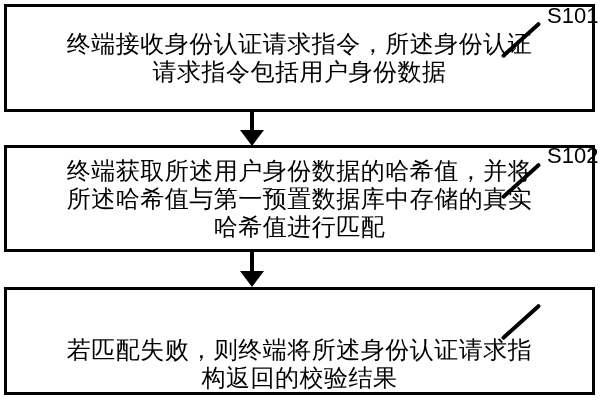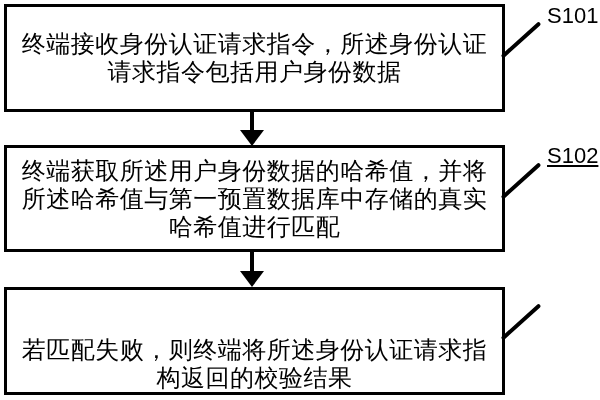--- a/index.html
+++ b/index.html
@@ -8,21 +8,21 @@
     position: relative;
     width: 600px;
     height: 400px;
     background: #ffffff;
     overflow: hidden;
     font-family: "Liberation Serif", serif;
   }
   .flow-box {
     position: absolute;
     left: 4px;
-    width: 501px;
+    width: 591px;
     background: #ffffff;
     border: 3px solid #000000;
     display: flex;
     flex-direction: column;
     justify-content: center;
     align-items: center;
   }
   .flow-box.b1 { top: 4px;   height: 108px; }
   .flow-box.b2 { top: 145px; height: 107px; }
   .flow-box.b3 { top: 287px; height: 108px; justify-content: flex-end; }
@@ -71,21 +71,21 @@
   .step-label {
     position: absolute;
     left: 547px;
     font-family: "Liberation Sans", sans-serif;
     font-size: 22px;
     line-height: 22px;
     color: #000000;
     white-space: nowrap;
   }
   .step-label.l1 { top: 5px; }
-  .step-label.l2 { top: 145px; text-decoration: underline; }
+  .step-label.l2 { top: 145px; }
   .step-label.l3 { top: 283px; }
 </style>
 </head>
 <body>
 
 <div class="canvas">
 
   <div class="flow-box b1">
     <div class="tline">终端接收身份认证请求指令，所述身份认证</div>
     <div class="tline">请求指令包括用户身份数据</div>

